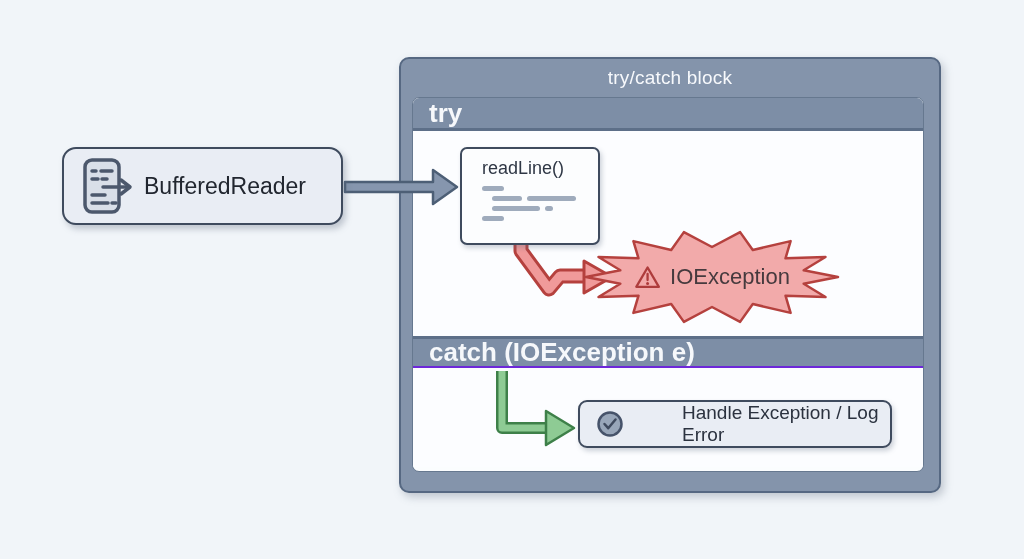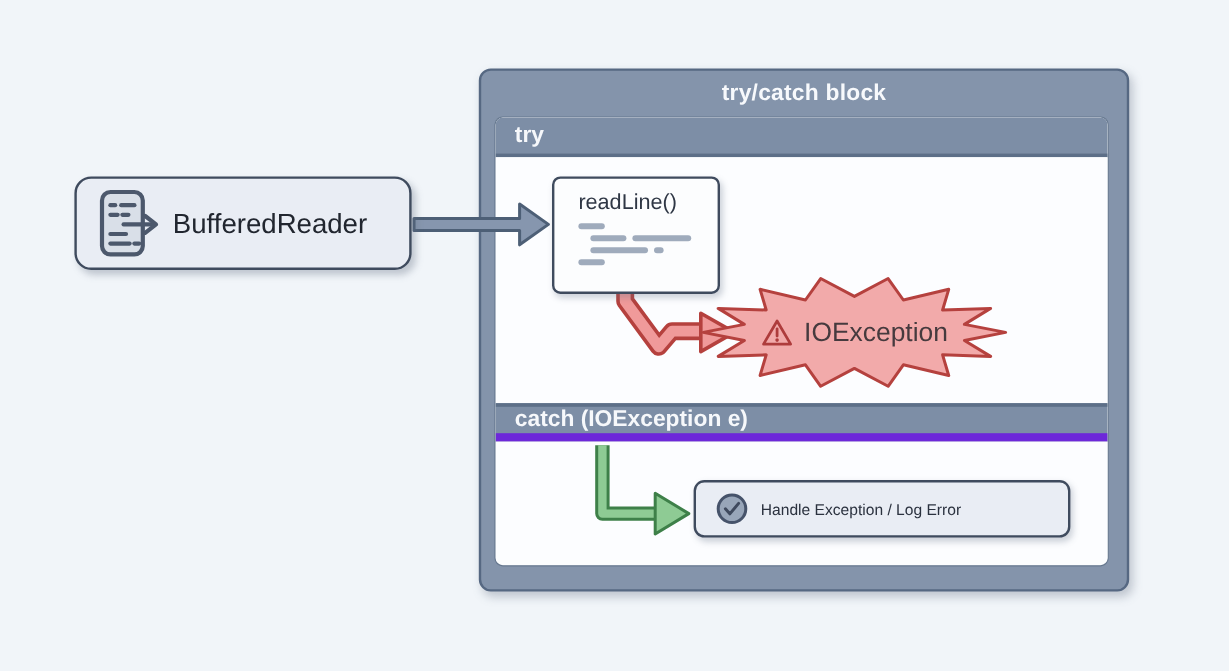--- a/index.html
+++ b/index.html
@@ -21,40 +21,40 @@
     background:#8494ab;
     border:2px solid #566882;
     border-radius:10px;
     box-shadow:3px 4px 8px rgba(96,108,130,.35);
     box-sizing:border-box;
     z-index:1;
   }
   .tc-title{
     position:absolute;left:0;top:8px;width:100%;
     text-align:center;
-    color:#f7f9fc;font-size:19px;font-weight:700;letter-spacing:.2px;
+    color:#f7f9fc;font-size:19px;font-weight:400;letter-spacing:.2px;
   }
   .inner-panel{
     position:absolute;left:11px;top:38px;width:512px;height:375px;
     background:#fbfdfe;
     border:1px solid #66788f;
     border-radius:7px;
     overflow:hidden;
     box-sizing:border-box;
   }
   .section-header{
     background:#7d8ea6;
-    color:#f6f8fb;font-size:19px;font-weight:600;
+    color:#f6f8fb;font-size:26px;font-weight:600;
     padding:0 0 0 16px;
     display:flex;align-items:center;
     box-sizing:border-box;
   }
   .try-header{height:33px;border-bottom:3px solid #5d6f88;}
   .try-body{height:205px;background:#fcfdff;}
-  .catch-header{height:32px;border-top:3px solid #5d6f88;border-bottom:7px solid #6d28d9;}
+  .catch-header{height:32px;border-top:3px solid #5d6f88;border-bottom:2px solid #6d28d9;}
   .catch-body{height:99px;background:#fcfdff;}
 
   
   .node{
     position:absolute;box-sizing:border-box;
     background:#e9edf4;
     border:2px solid #3f4b5e;
     display:flex;align-items:center;
     z-index:3;
   }
@@ -79,21 +79,21 @@
   .code-row{display:flex;gap:5px;margin-bottom:5px;}
   .bar{height:5px;border-radius:3px;background:#9fabbc;}
   .indent{margin-left:10px;}
 
   .handler-node{
     left:578px;top:400px;width:314px;height:48px;
     border-radius:9px;
     box-shadow:2px 3px 5px rgba(96,108,130,.3);
     padding-left:16px;gap:10px;
   }
-  .handler-node .label{font-size:13px;font-weight:500;color:#2b323f;}
+  .handler-node .label{font-size:19px;font-weight:500;color:#2b323f;margin-left:48px;}
 
   
   .exception-label{
     position:absolute;left:712px;top:277px;
     transform:translate(-50%,-50%);
     display:flex;align-items:center;gap:9px;
     z-index:3;
   }
   .exception-label .label{font-size:22px;font-weight:500;color:#463a3e;}
 

